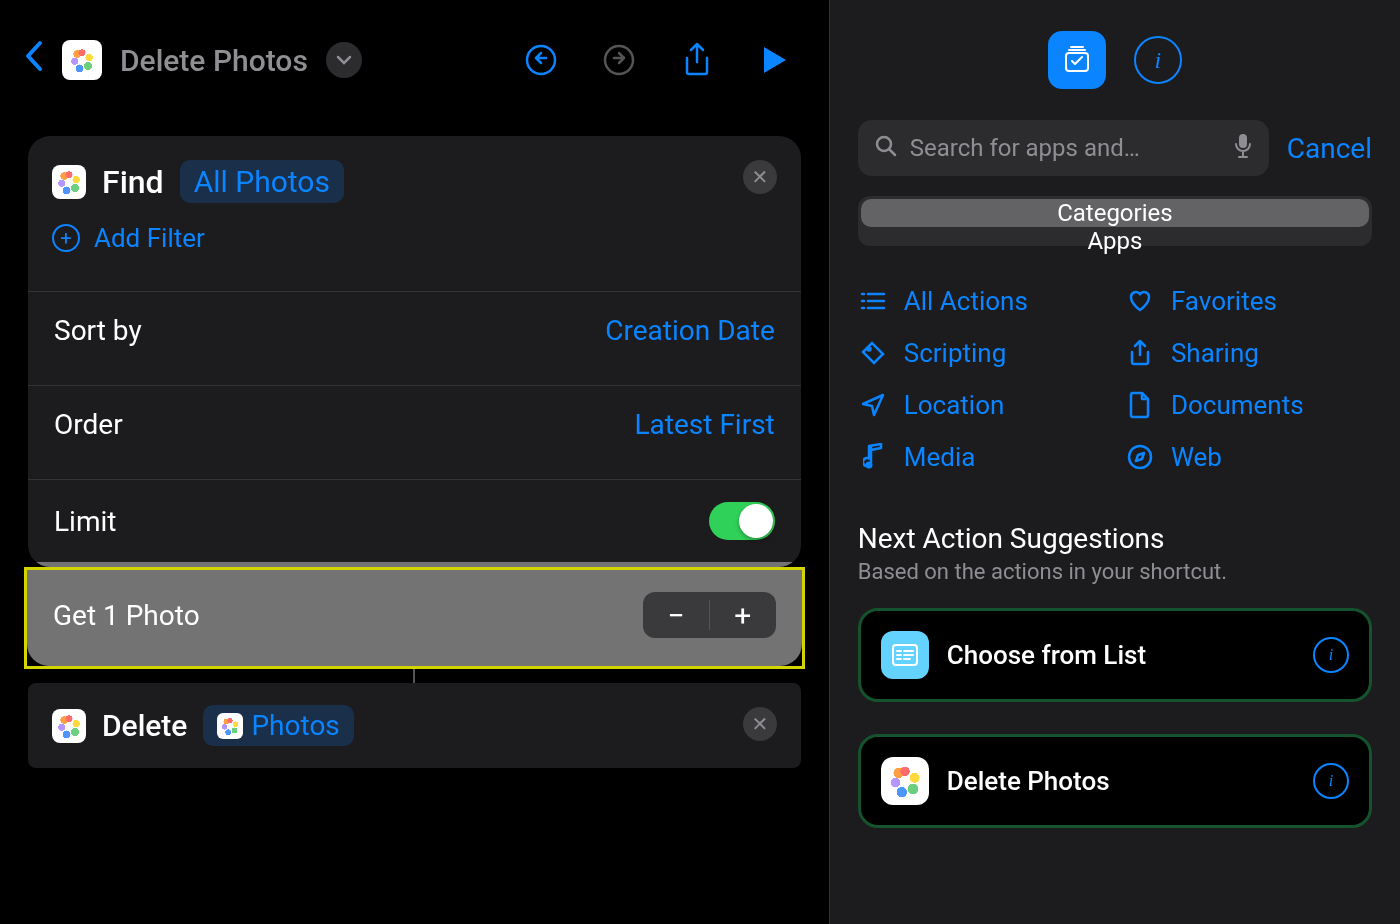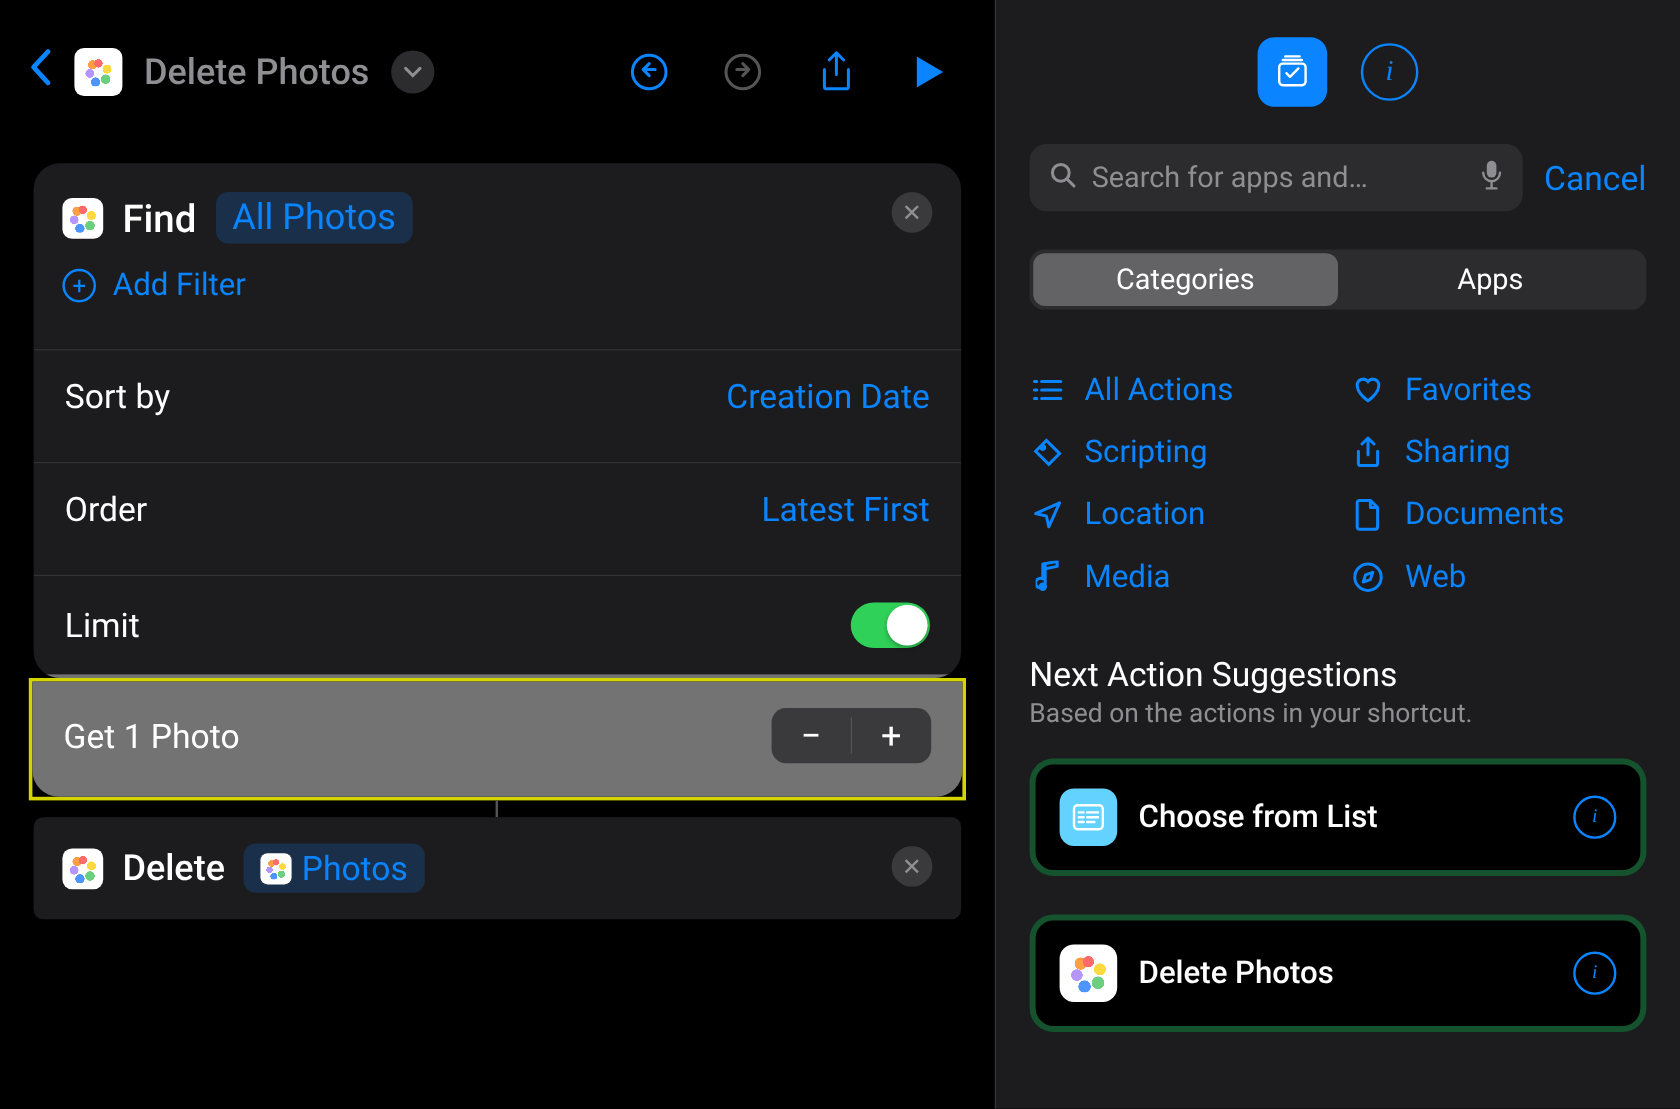--- a/index.html
+++ b/index.html
@@ -39,30 +39,30 @@
 .delete-token .tlabel { color:#0a84ff; font-size:28px; }
 .right-top { height:120px; display:flex; align-items:center; justify-content:center; gap:28px; }
 .lib-btn { width:58px; height:58px; border-radius:14px; background:#0a84ff; display:flex; align-items:center; justify-content:center; color:#fff; }
 .info-btn { width:48px; height:48px; border:2.5px solid #0a84ff; border-radius:50%; display:flex; align-items:center; justify-content:center; color:#0a84ff; font-size:24px; font-family:Georgia,serif; font-style:italic; cursor:pointer; }
 .search-row { display:flex; align-items:center; gap:18px; padding:0 28px; }
 .search-box { flex:1; height:56px; background:#2c2c2e; border-radius:14px; display:flex; align-items:center; padding:0 16px; gap:12px; }
 .search-box input { flex:1; background:transparent; border:none; color:#fff; font-size:24px; outline:none; }
 .search-box input::placeholder { color:#8e8e93; }
 .mic-icon, .mag-icon { color:#8e8e93; }
 .cancel-btn { color:#0a84ff; font-size:28px; cursor:pointer; }
-.seg-control { margin:32px 28px; height:50px; background:#2c2c2e; border-radius:12px; display:flex; padding:3px; }
+.seg-control { margin:20px 28px; height:50px; background:#2c2c2e; border-radius:12px; display:flex; padding:3px;flex-direction:column; }
 .seg { flex:1; display:flex; align-items:center; justify-content:center; font-size:24px; color:#fff; border-radius:10px; cursor:pointer; }
 .seg.active { background:#636366; }
 .category-grid { display:grid; grid-template-columns:1fr 1fr; gap:22px 20px; padding:20px 28px; }
 .cat-item { display:flex; align-items:center; gap:16px; color:#0a84ff; font-size:26px; cursor:pointer; }
 .cat-icon { width:30px; display:flex; align-items:center; justify-content:center; }
 .suggestions-header { padding:30px 28px 8px; }
 .sug-title { font-size:28px; font-weight:400; }
 .sug-sub { color:#8e8e93; font-size:22px; margin-top:4px; }
-.sug-item { margin:16px 28px; background:#000; border:5px solid #14532d; border-radius:20px; padding:20px; display:flex; align-items:center; gap:18px; cursor:pointer; }
+.sug-item { margin:16px 28px; background:#000; border:3px solid #14532d; border-radius:20px; padding:20px; display:flex; align-items:center; gap:18px; cursor:pointer; }
 .sug-icon { width:48px; height:48px; border-radius:12px; display:flex; align-items:center; justify-content:center; }
 .sug-label { flex:1; font-size:26px; font-weight:500; }
 .sug-info { width:36px; height:36px; border:2.5px solid #0a84ff; border-radius:50%; display:flex; align-items:center; justify-content:center; color:#0a84ff; font-family:Georgia,serif; font-style:italic; cursor:pointer; }
 .photos-flower { width:24px; height:24px; background:radial-gradient(circle at 50% 20%, #ff6b6b 0 15%, transparent 16%),radial-gradient(circle at 80% 40%, #ffd93d 0 15%, transparent 16%),radial-gradient(circle at 75% 75%, #6bcf7f 0 15%, transparent 16%),radial-gradient(circle at 40% 85%, #4d96ff 0 15%, transparent 16%),radial-gradient(circle at 20% 55%, #b595ff 0 15%, transparent 16%),radial-gradient(circle at 30% 25%, #ff9f43 0 15%, transparent 16%); border-radius:4px; }
 .right-panel { border-left:1px solid #333; }
 </style>
 </head>
 <body>
 
 <div class="left-panel">
@@ -120,21 +120,21 @@
       <span>Add Filter</span>
     </div>
     <div class="row">
       <span>Sort by</span>
       <span class="val">Creation Date</span>
     </div>
     <div class="row">
       <span>Order</span>
       <span class="val">Latest First</span>
     </div>
-    <div class="row" style="border-bottom:3px solid #737373;">
+    <div class="row" style="border-bottom:5px solid #737373;">
       <span>Limit</span>
       <div class="toggle"></div>
     </div>
   </div>
 
   <div class="highlighted" style="margin-top:-16px;">
     <div class="limit-row">
       <span class="limit-text">Get 1 Photo</span>
       <div class="stepper">
         <button>−</button>

